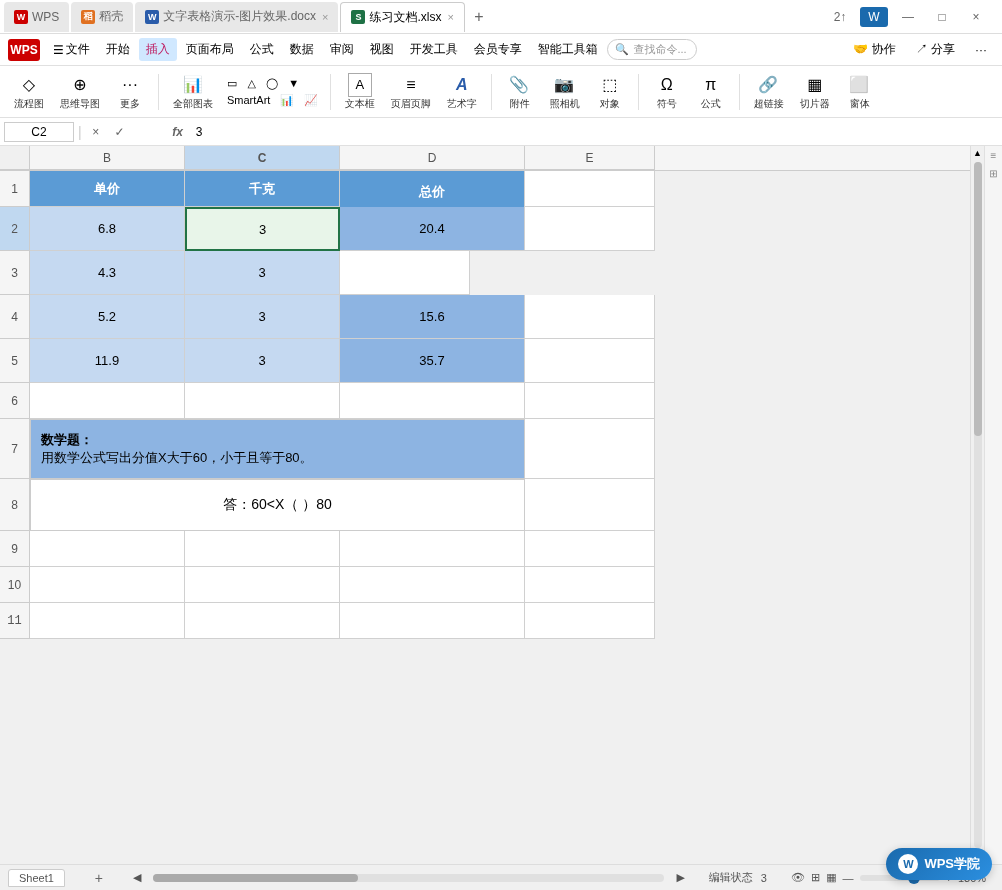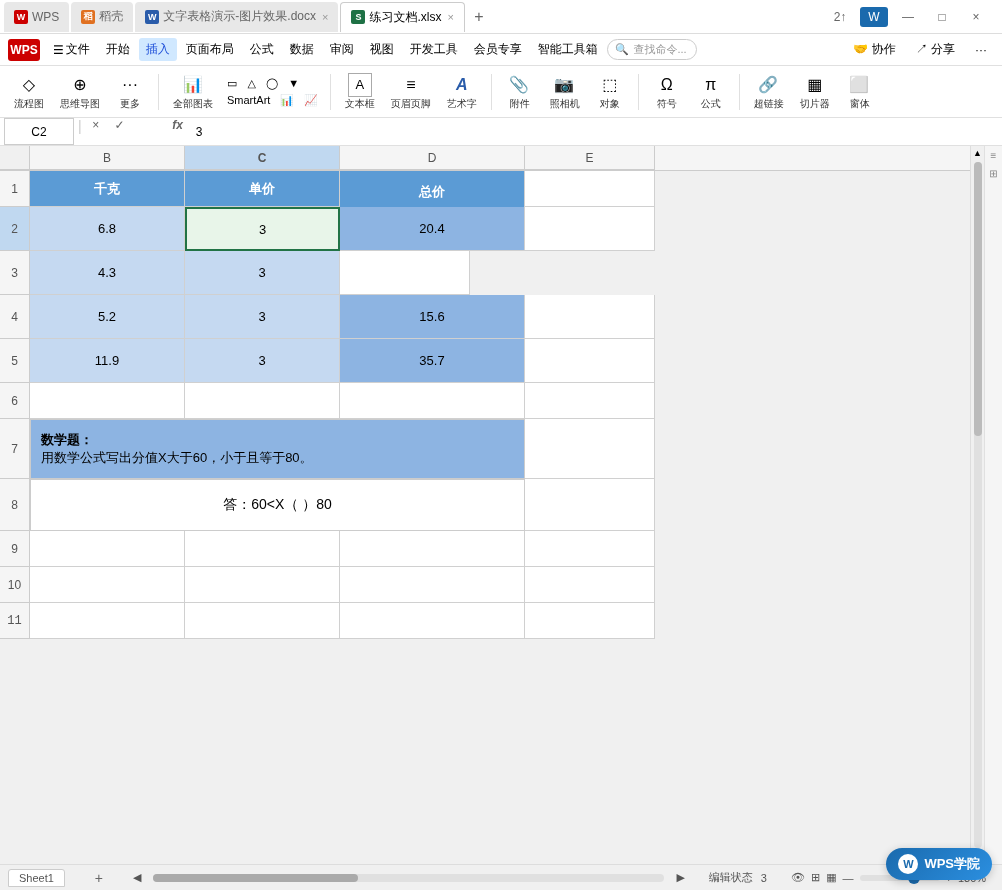--- a/index.html
+++ b/index.html
@@ -93,21 +93,21 @@
       border-bottom: 1px solid #e0e0e0;
       gap: 2px;
     }
     .menu-item {
       padding: 3px 7px;
       font-size: 12px;
       cursor: pointer;
       border-radius: 3px;
       white-space: nowrap;
     }
-    .menu-item.active { background: #d0e8ff; color: #1d4ed8; }
+    .menu-item.active { background: #d0e8ff; color: #be185d; }
     .menu-logo {
       width: 32px;
       height: 22px;
       background: #cc0000;
       color: white;
       font-weight: bold;
       display: flex;
       align-items: center;
       justify-content: center;
       border-radius: 3px;
@@ -191,20 +191,21 @@
       padding: 2px 8px;
       font-size: 11px;
       color: #999;
       cursor: pointer;
       min-width: 90px;
     }
 
     
     .formula-bar {
       display: flex;
+      align-items: center;
       background: #fff;
       height: 28px;
       border-bottom: 1px solid #e0e0e0;
       padding: 0 4px;
       gap: 4px;
     }
     .cell-ref {
       width: 70px;
       border: 1px solid #ccc;
       padding: 2px 4px;
@@ -555,24 +556,24 @@
         <div class="corner-cell"></div>
         <div class="col-header" style="width:155px;">B</div>
         <div class="col-header selected" style="width:155px;">C</div>
         <div class="col-header" style="width:185px;">D</div>
         <div class="col-header" style="width:130px;">E</div>
       </div>
 
       <div class="grid-row" style="height:36px;">
         <div class="row-header" style="height:36px;">1</div>
         <div class="cell header-cell" style="width:155px;height:36px;">
+          <span>单价</span>
+        </div>
+        <div class="cell header-cell" style="width:155px;height:36px;">
           <span>千克</span>
-        </div>
-        <div class="cell header-cell" style="width:155px;height:36px;">
-          <span>单价</span>
         </div>
         <div class="cell header-cell" style="width:185px;height:43px;">
           <span>总价</span>
         </div>
         <div class="cell empty-row" style="width:130px;height:36px;"></div>
       </div>
 
       <div class="grid-row" style="height:44px;">
         <div class="row-header selected" style="height:44px;">2</div>
         <div class="cell blue-light" style="width:155px;height:44px;">

